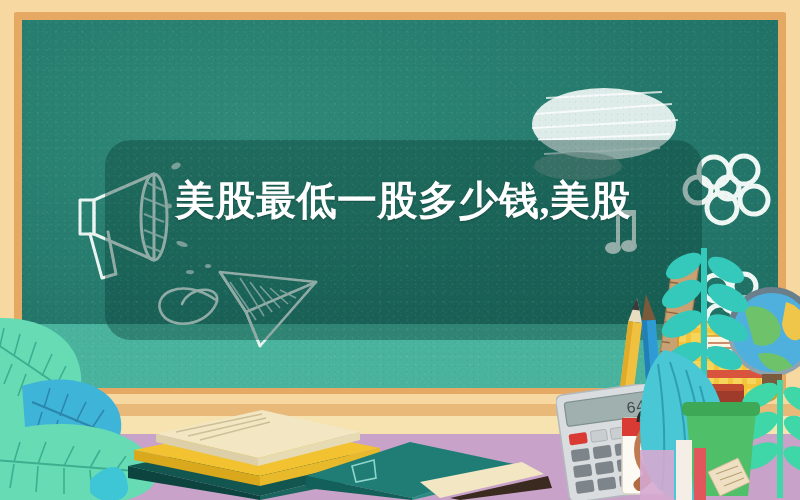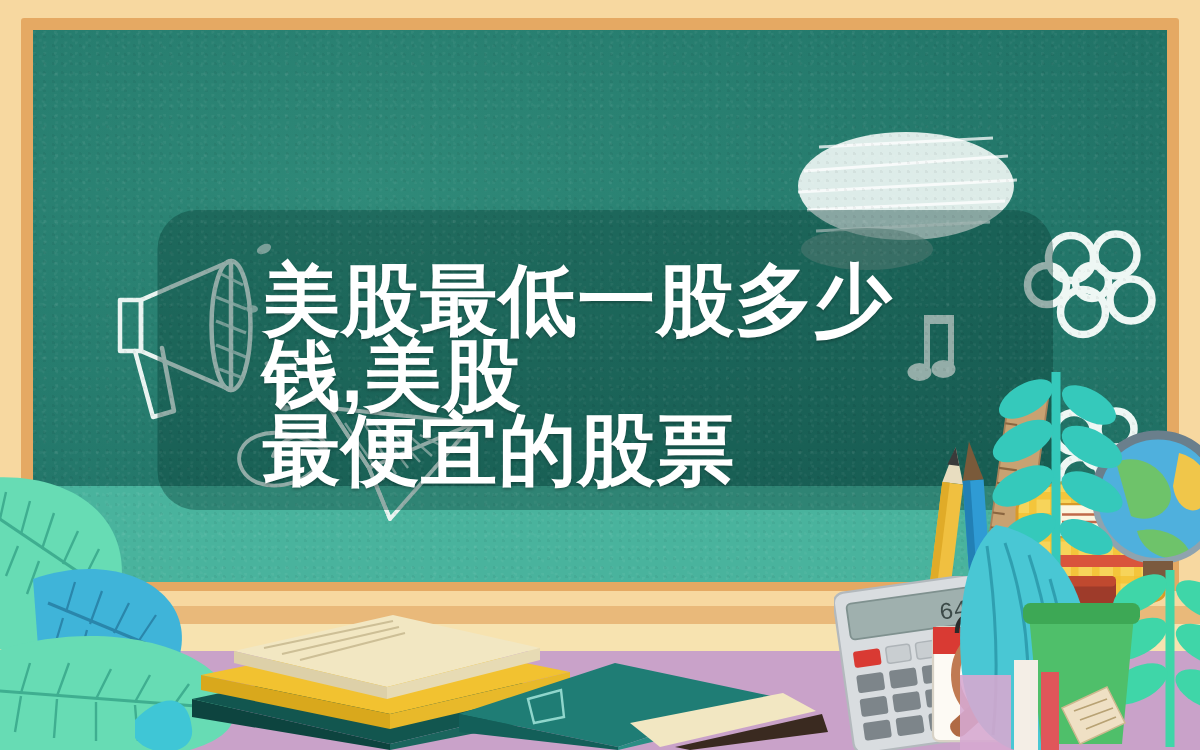--- a/index.html
+++ b/index.html
@@ -36,24 +36,25 @@
     opacity:.9;pointer-events:none;
   }
   
   .board-light{position:absolute;left:0;top:304px;width:100%;height:64px;background:#4cb6a0;opacity:.95;}
 
   
   .chalk{position:absolute;pointer-events:none;}
   .title{
     position:absolute;left:175px;top:176px;width:470px;
     color:#ffffff;
-    font-size:52px;line-height:50px;font-weight:700;
+    font-size:40px;line-height:50px;font-weight:700;
     letter-spacing:.5px;
     text-shadow:0 1px 2px rgba(0,0,0,.25);
     white-space:pre-wrap;
+    font-family:Liberation Serif, serif;
   }
 
   
   .prop{position:absolute;}
 </style>
 </head>
 <body>
 
 <div id="stage">
 
@@ -139,21 +140,21 @@
         <rect x="30" y="2" width="4" height="34" rx="2"></rect>
         <rect x="14" y="2" width="20" height="6"></rect>
         <ellipse cx="11" cy="40" rx="8" ry="6"></ellipse>
         <ellipse cx="27" cy="38" rx="8" ry="6"></ellipse>
       </g>
     </svg>
 
     <div style="position:absolute;left:83px;top:120px;width:597px;height:200px;background:rgba(10,62,56,.40);border-radius:26px;"></div>
   </div>
 
-  <div class="title"><span>美股最低一股多少钱,美股</span><br><span>最便宜的股票</span></div>
+  <div class="title"><span>美股最低一股多少钱,美股</span><br></div>
 
   <svg class="prop" style="left:-30px;top:300px;" width="300" height="200" viewBox="0 0 300 200">
     <g>
 
       <path d="M10 20 C70 10, 120 40, 110 95 C100 140, 40 150, 10 120 Z" fill="#67dcb4"></path>
       <path d="M18 38 L104 96" stroke="#3fae90" stroke-width="2" fill="none"></path>
       <g stroke="#3fae90" stroke-width="1.6" fill="none">
         <path d="M30 46 L34 28 M44 56 L50 34 M58 66 L66 42 M72 76 L82 54 M86 86 L96 66"></path>
         <path d="M28 54 L20 70 M42 64 L34 84 M56 74 L48 96 M70 84 L62 108 M84 94 L78 120"></path>
       </g>

